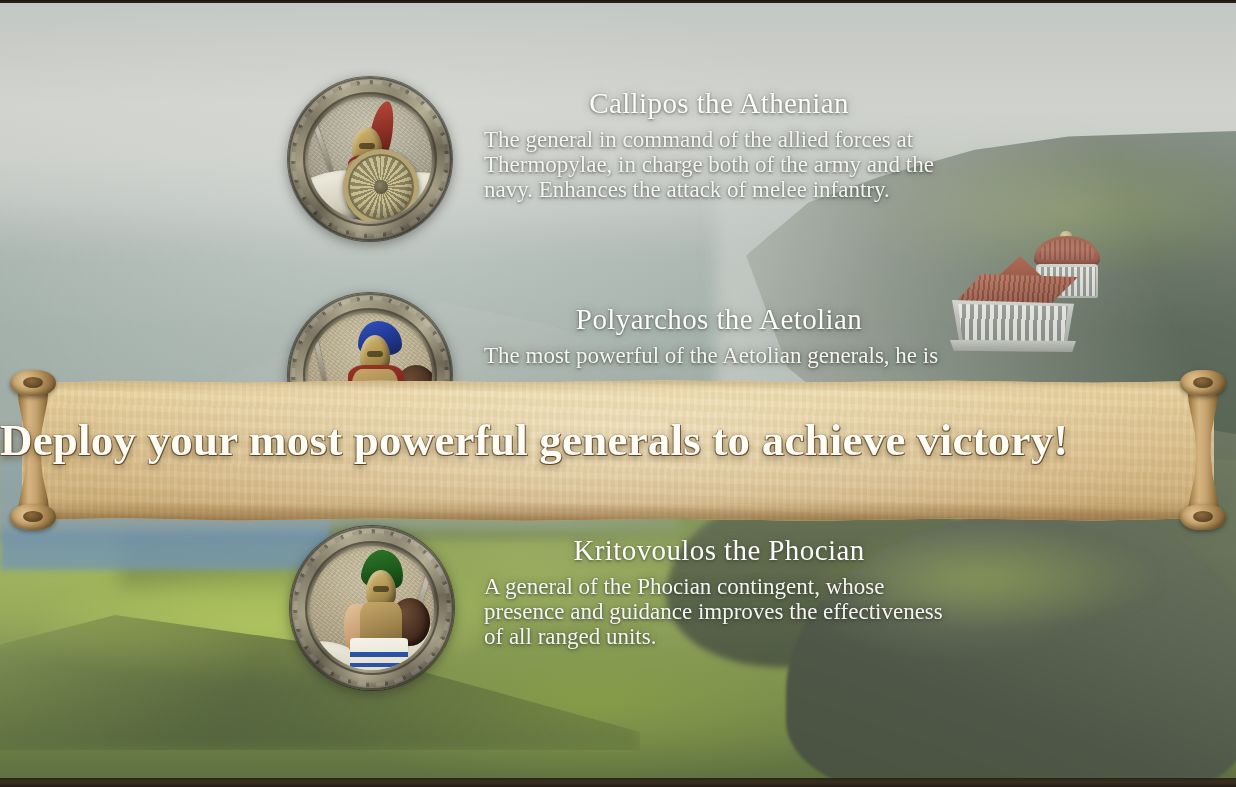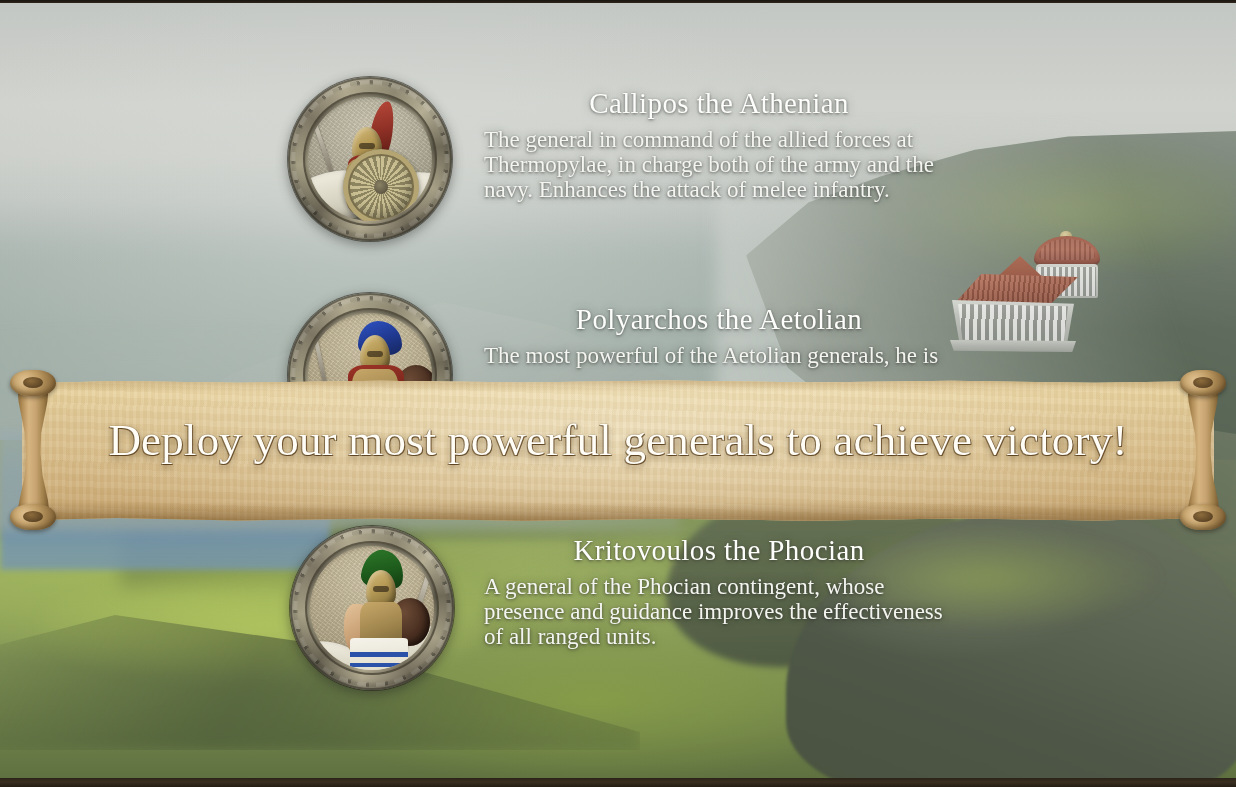--- a/index.html
+++ b/index.html
@@ -556,24 +556,24 @@
   .curl-cap-hole {
     position:absolute; left: 13px; top: 7px;
     width: 20px; height: 11px;
     border-radius: 50%;
     background: radial-gradient(ellipse at 40% 35%, #8d6c3c 0%, #5d4525 70%, #3d2c16 100%);
   }
 
   .banner-text {
     position: absolute;
     left: 0; right: 0; top: 44px;
-    text-align: center;
+    text-align: left;
     font-family: "Liberation Serif", serif;
     font-size: 45px;
-    font-weight: 400;
+    font-weight: 700;
     color: #fffdf6;
     letter-spacing: 0.2px;
     text-shadow:
       0 0 1px rgba(84,58,24,0.9),
       1px 1px 0 rgba(84,58,24,0.75),
       -1px 1px 0 rgba(84,58,24,0.55),
       0 3px 7px rgba(70,48,18,0.55);
     z-index: 34;
     white-space: nowrap;
   }

